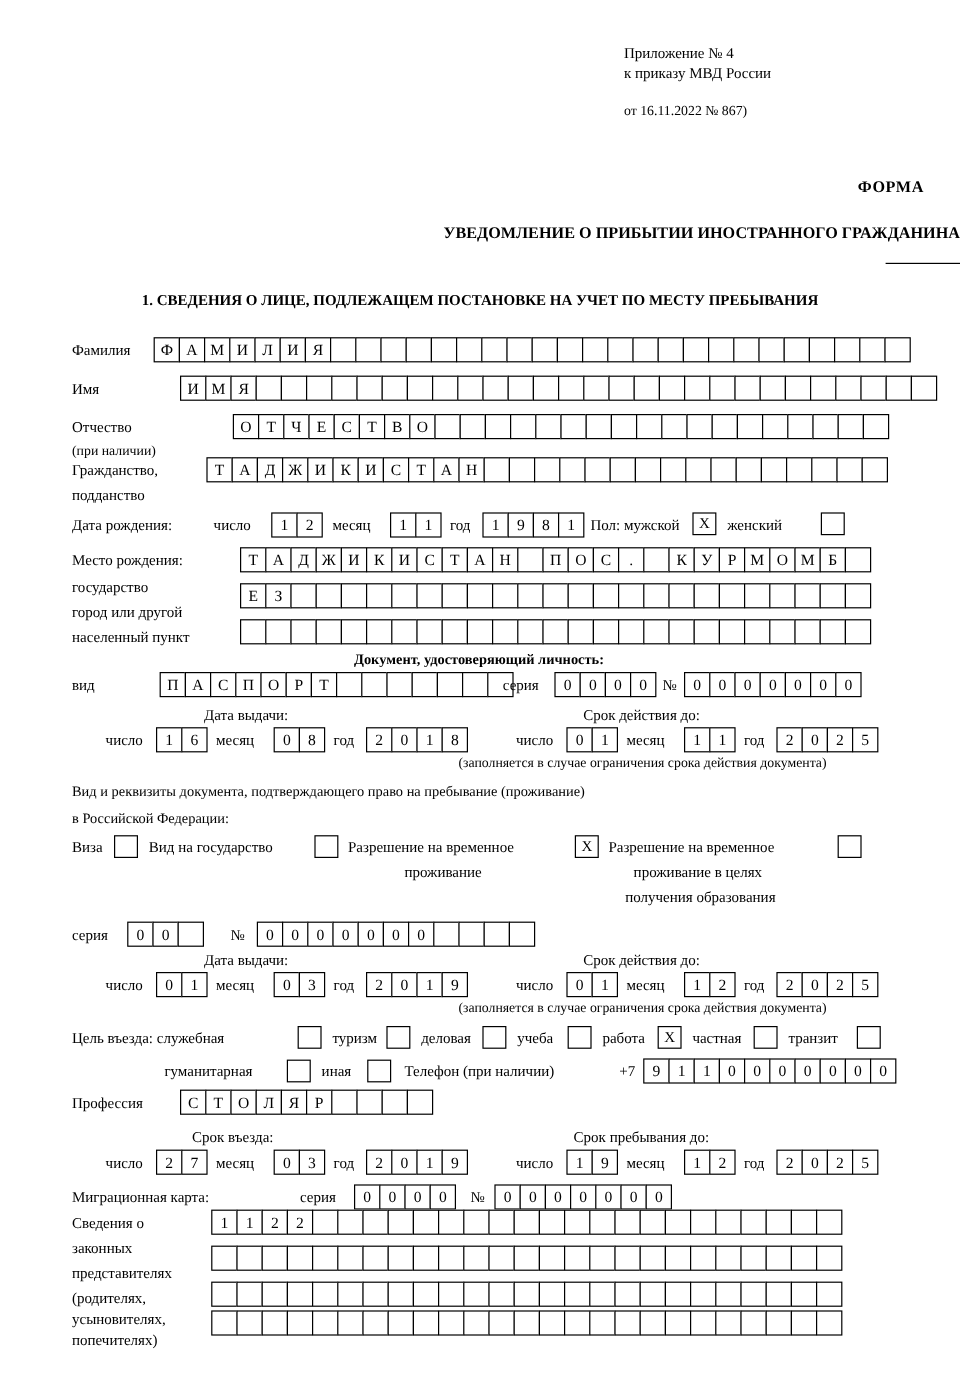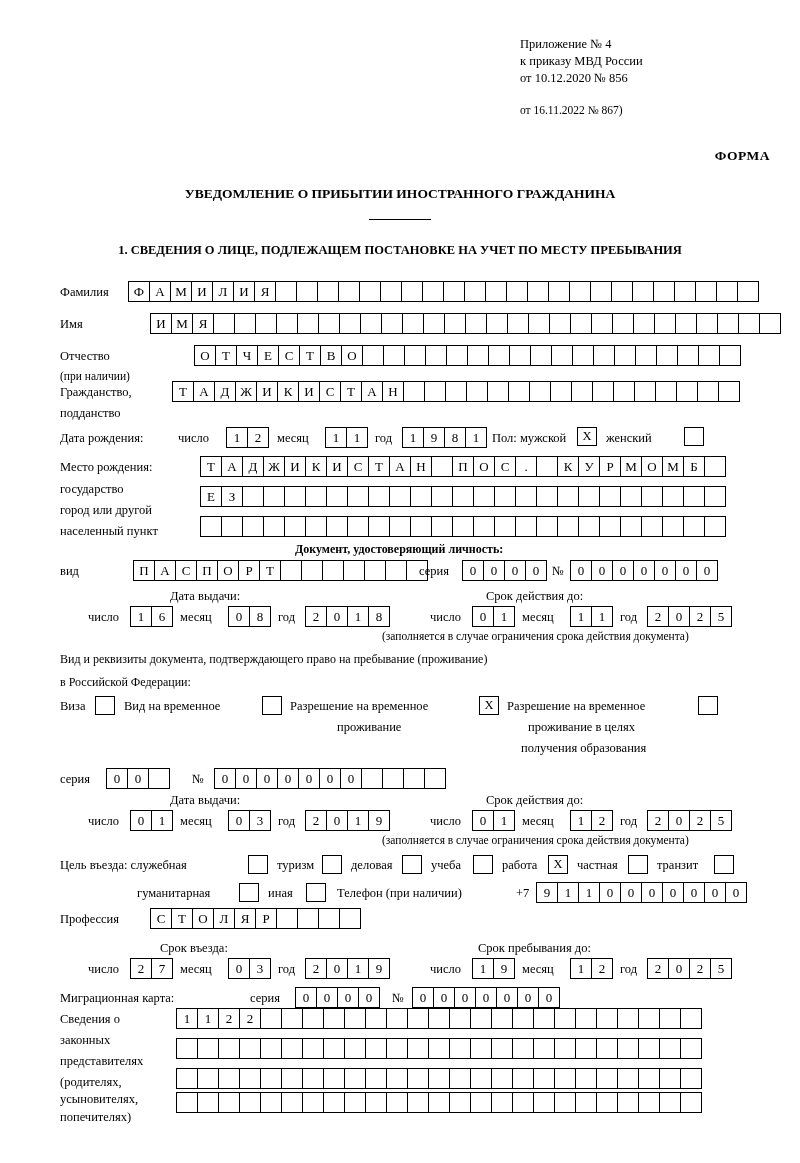--- a/index.html
+++ b/index.html
@@ -9,21 +9,21 @@
     color:#000;
     font-size:12.5px;
   }
   .page{position:relative;width:800px;height:1163px;overflow:hidden;}
 
   
   .hdr{position:absolute;right:30px;top:36px;text-align:left;width:250px;font-size:12.5px;line-height:1.35;}
   .hdr .small{font-size:11.5px;margin-top:9px;line-height:1.3;}
   .forma{position:absolute;right:30px;top:148px;font-weight:bold;font-size:13.5px;letter-spacing:.5px;}
 
-  .title{position:absolute;left:0;right:0;top:184px;text-align:center;font-weight:bold;font-size:13.5px;line-height:1.45;}
+  .title{position:absolute;left:0;right:0;top:184px;text-align:right;font-weight:bold;font-size:13.5px;line-height:1.45;}
   .title .ul{display:inline-block;border-bottom:1px solid #000;width:62px;vertical-align:-2px;}
   .sect1{position:absolute;left:0;right:0;top:243px;text-align:center;font-weight:bold;font-size:12.5px;}
 
   
   .t{position:absolute;white-space:nowrap;}
   .b{font-weight:bold;text-align:right;}
   .sm{font-size:11.5px;}
 
   
   .cells{position:absolute;display:flex;}
@@ -39,21 +39,20 @@
   }
 </style>
 </head>
 <body>
 
 <div class="page">
 
   <div class="hdr">
     <div>Приложение № 4</div>
     <div>к приказу МВД России</div>
-    <div>от 10.12.2020 № 856</div>
     <div class="small" style="margin-top:16px">от 16.11.2022 № 867)</div>
   </div>
   <div class="forma">ФОРМА</div>
 
   <div class="title">
     <div>УВЕДОМЛЕНИЕ О ПРИБЫТИИ ИНОСТРАННОГО ГРАЖДАНИНА</div>
     <div><span class="ul"></span></div>
   </div>
   <div class="sect1">1. СВЕДЕНИЯ О ЛИЦЕ, ПОДЛЕЖАЩЕМ ПОСТАНОВКЕ НА УЧЕТ ПО МЕСТУ ПРЕБЫВАНИЯ</div>
 
@@ -369,21 +368,21 @@
       <div class="cell">2</div>
       <div class="cell">5</div>
     </div>
   <div class="t sm" style="left:382px;top:630px">(заполняется в случае ограничения срока действия документа)</div>
 
   <div class="t" style="left:60px;top:652px;font-size:12px">Вид и реквизиты документа, подтверждающего право на пребывание (проживание)</div>
   <div class="t" style="left:60px;top:675px;font-size:12px">в Российской Федерации:</div>
 
   <div class="t" style="left:60px;top:699px">Виза</div>
   <div class="box" style="left:95px;top:696px"></div>
-  <div class="t" style="left:124px;top:699px">Вид на временное</div>
+  <div class="t" style="left:124px;top:699px">Вид на государство</div>
   <div class="box" style="left:262px;top:696px"></div>
   <div class="t" style="left:290px;top:699px">Разрешение на временное</div>
   <div class="t" style="left:337px;top:720px">проживание</div>
   <div class="box" style="left:479px;top:696px">X</div>
   <div class="t" style="left:507px;top:699px">Разрешение на временное</div>
   <div class="t" style="left:528px;top:720px">проживание в целях</div>
   <div class="t" style="left:521px;top:741px">получения образования</div>
   <div class="box" style="left:698px;top:696px"></div>
 
   <div class="t" style="left:60px;top:772px">серия</div>

